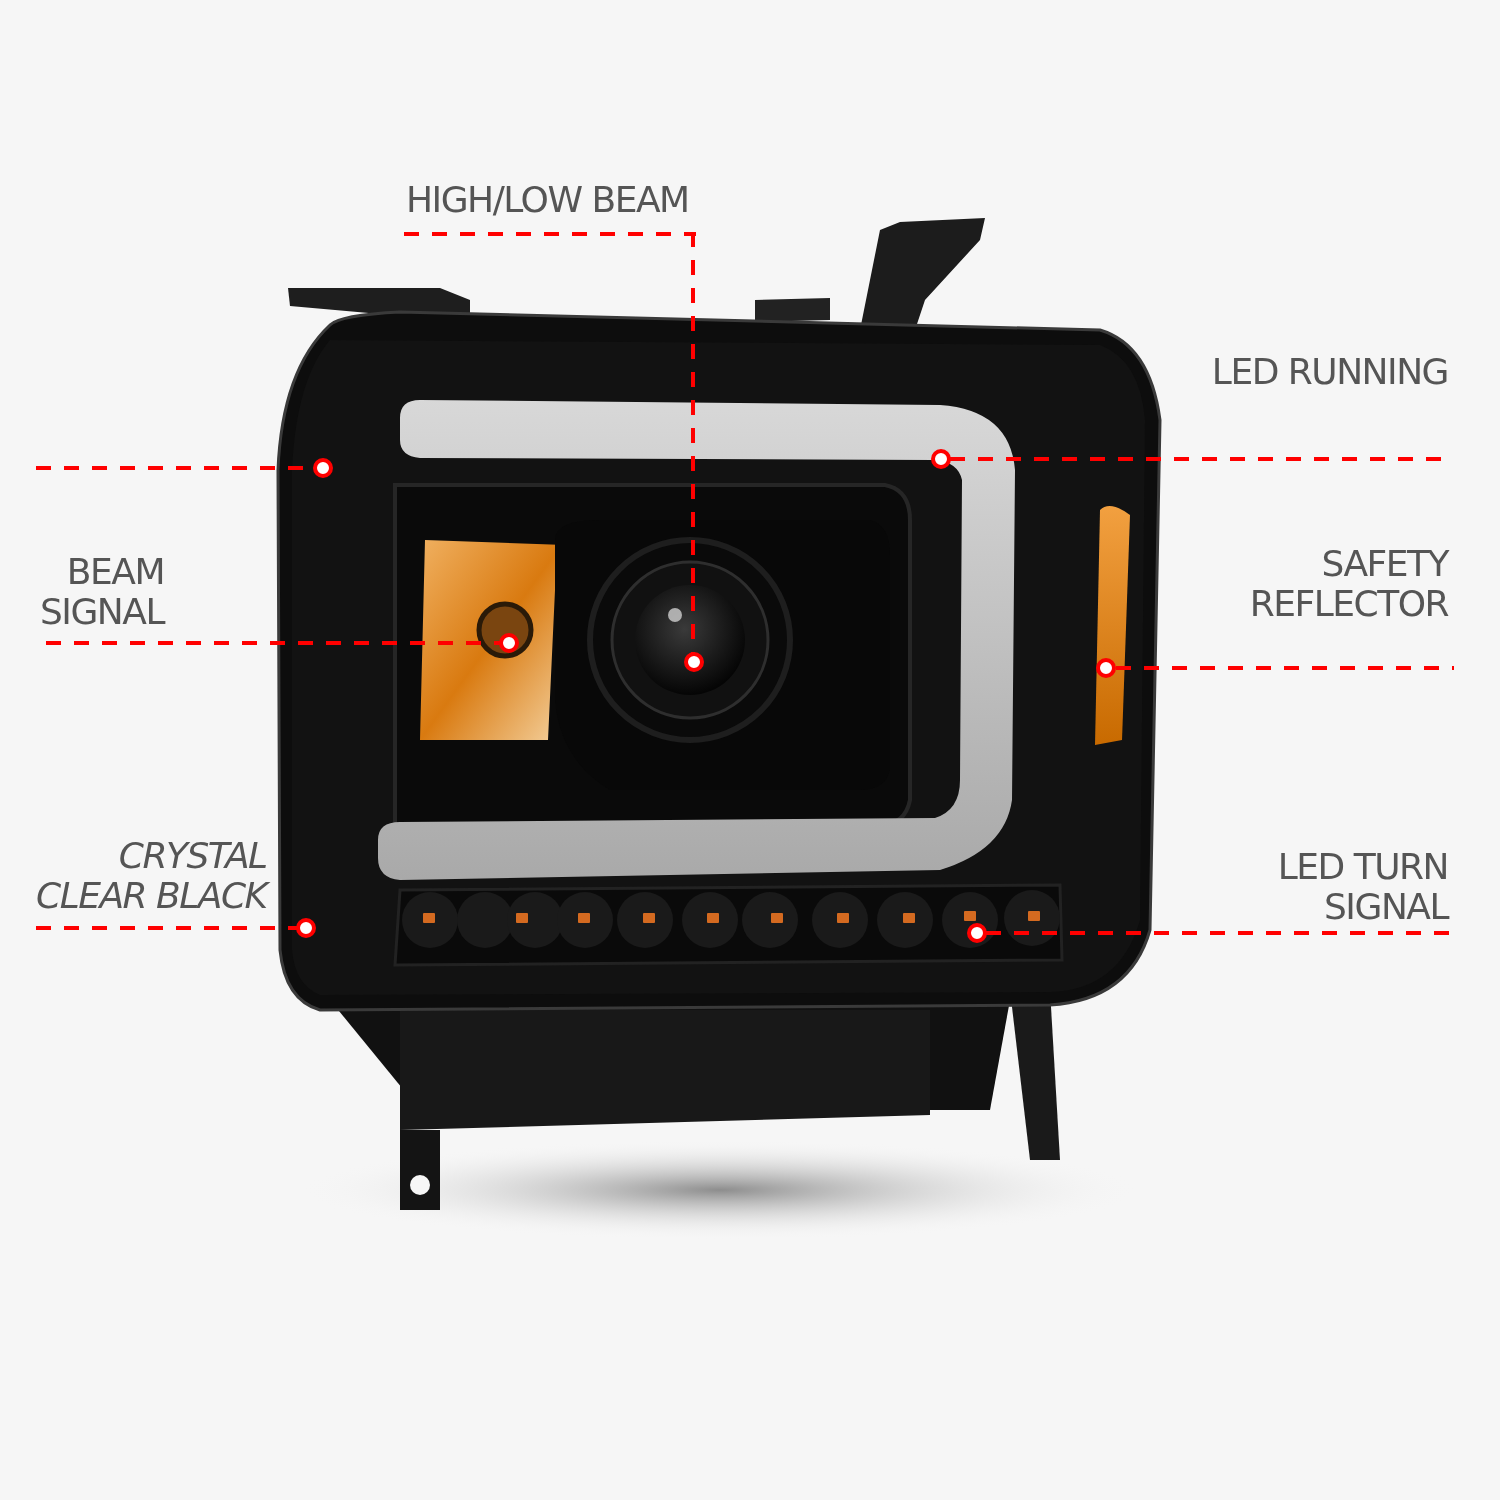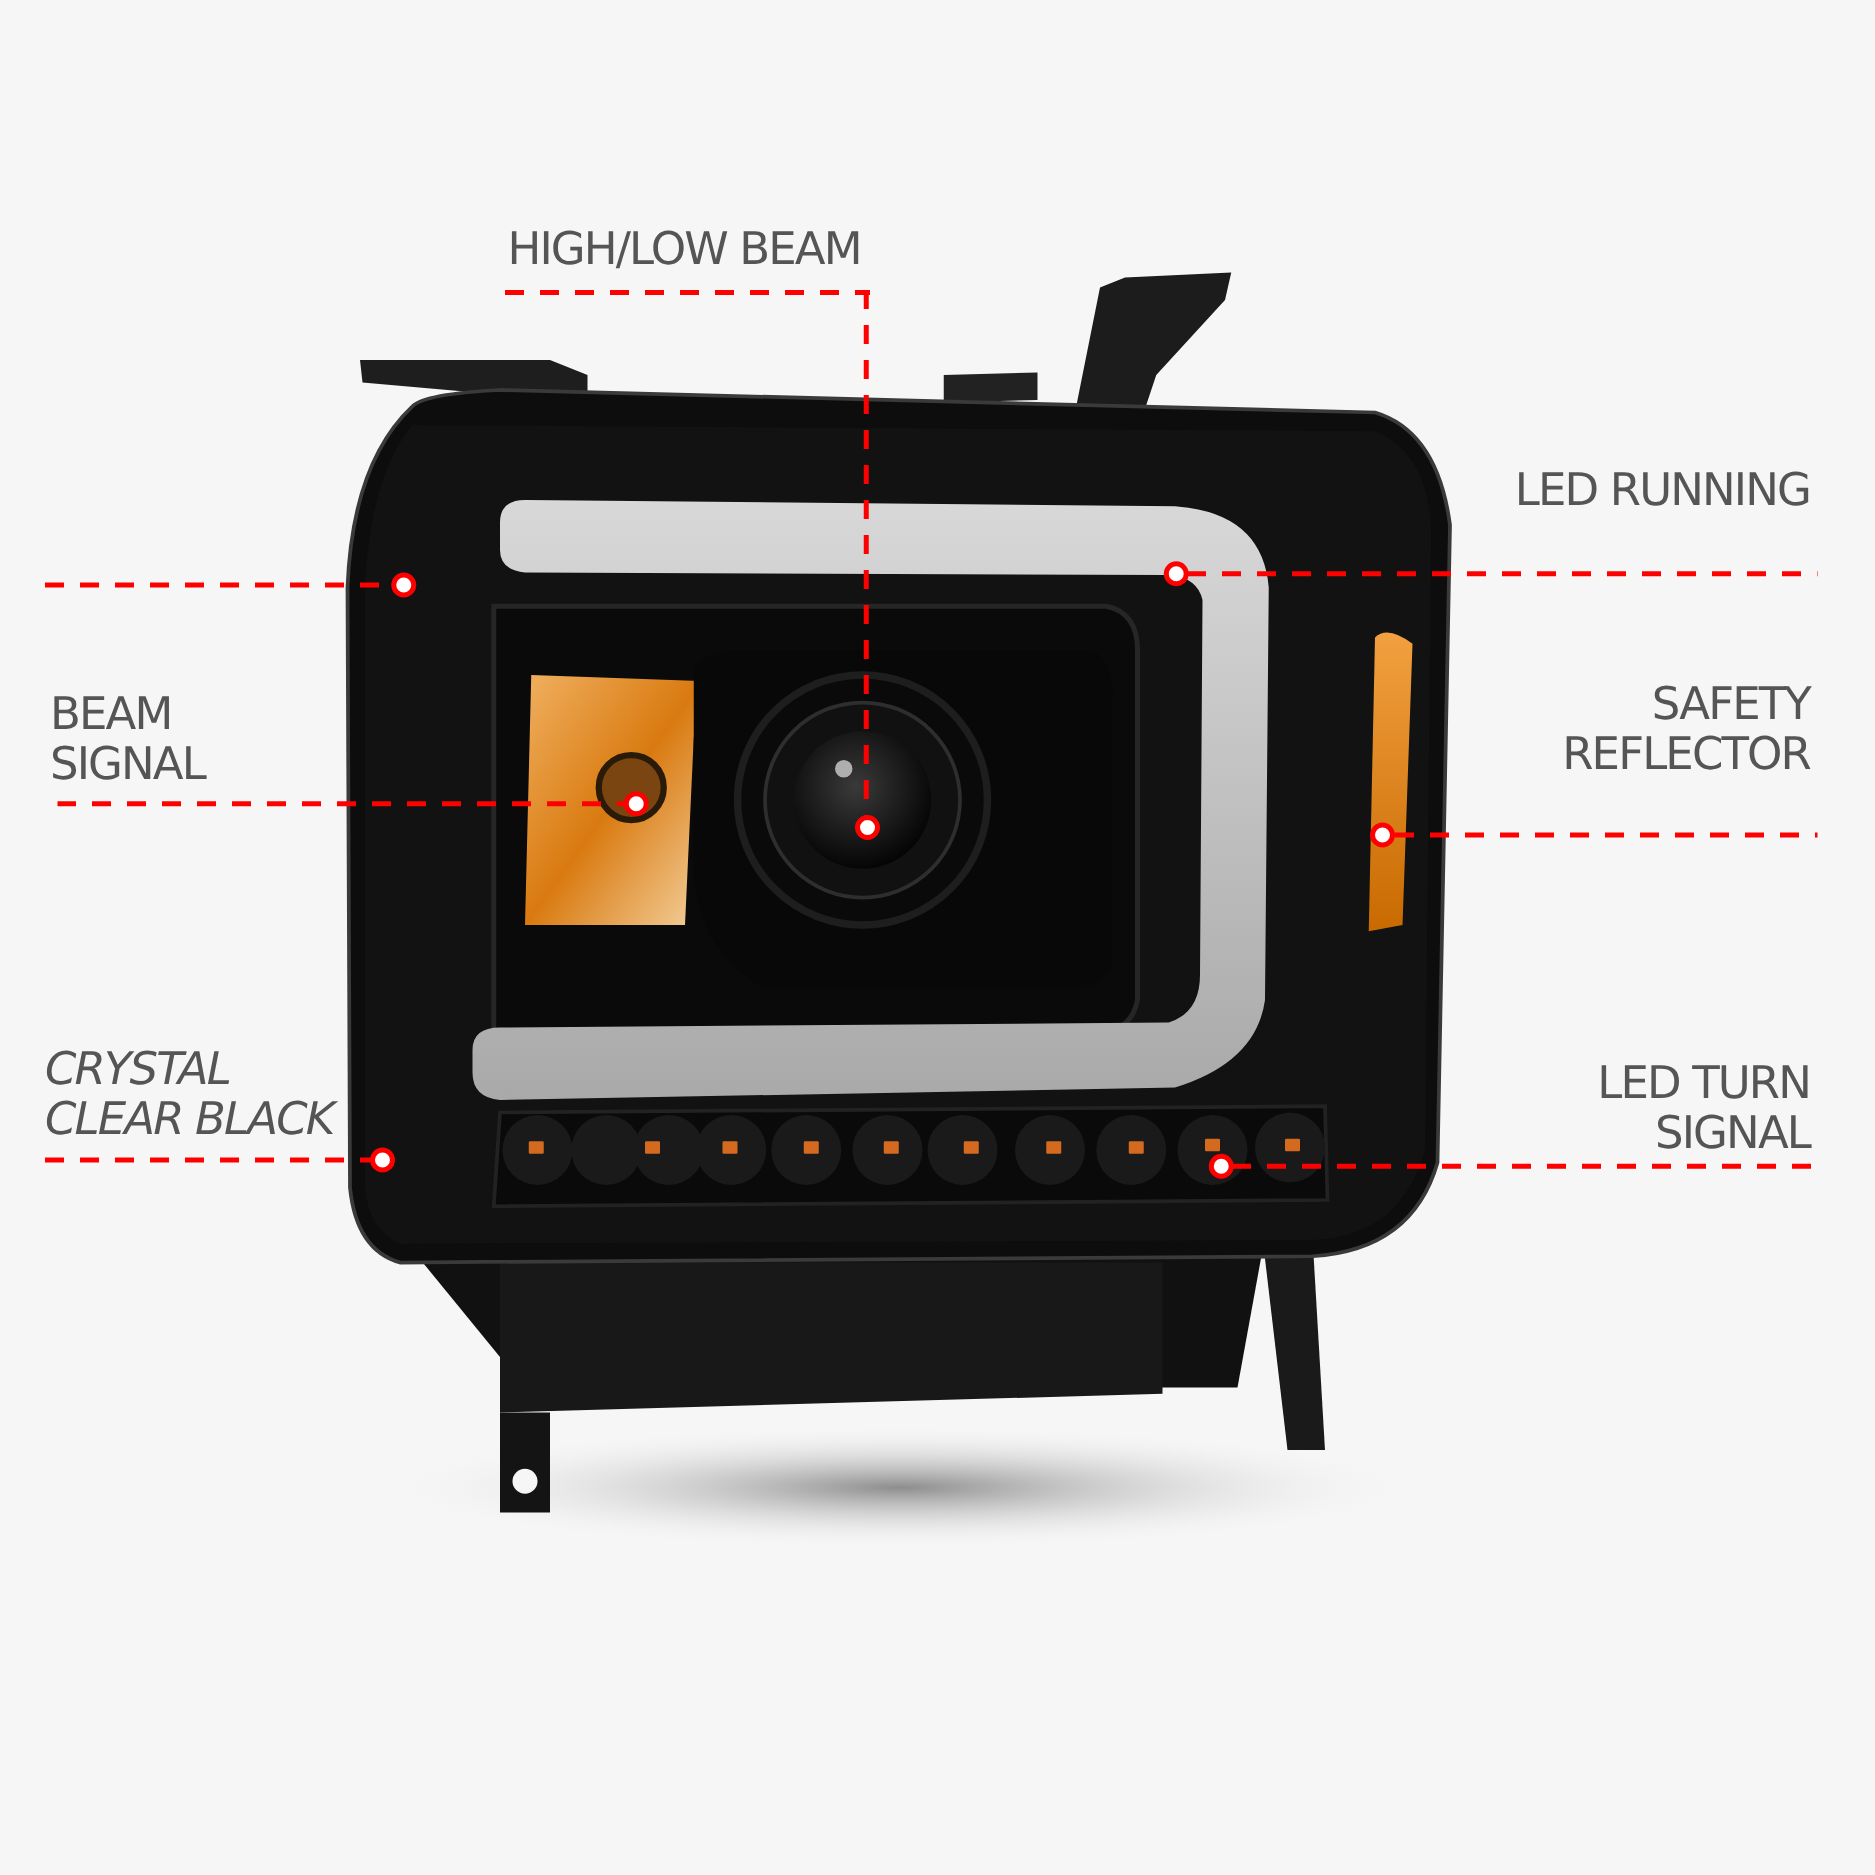--- a/index.html
+++ b/index.html
@@ -13,21 +13,21 @@
   .product { position: absolute; left: 0; top: 0; width: 1500px; height: 1500px; }
   .label {
     position: absolute;
     color: #555555;
     font-size: 36px;
     line-height: 40px;
     letter-spacing: -1.5px;
     font-weight: normal;
     white-space: nowrap;
   }
-  .label span { display: block; }
+  .label span { display: block; text-align: right; }
   .label.right { text-align: right; }
   .dash-h {
     position: absolute; height: 4px;
     background: repeating-linear-gradient(90deg, #ff0000 0 15px, transparent 15px 28px);
   }
   .dash-v {
     position: absolute; width: 4px;
     background: repeating-linear-gradient(180deg, #ff0000 0 15px, transparent 15px 28px);
   }
   .dot {
@@ -128,21 +128,21 @@
   <div class="label" style="left:406px; top:180px;">
     <span>HIGH/LOW BEAM</span>
   </div>
   <div class="dash-h" style="left:404px; top:232px; width:292px;"></div>
   <div class="dash-v" style="left:691px; top:232px; height:430px;"></div>
   <div class="dot" style="left:694px; top:662px;"></div>
 
   <div class="dash-h" style="left:36px; top:466px; width:280px;"></div>
   <div class="dot" style="left:323px; top:468px;"></div>
 
-  <div class="label right" style="right:52px; top:373px;margin-left:48px;">
+  <div class="label right" style="right:52px; top:352px;margin-left:48px;">
     <span>LED RUNNING</span>
   </div>
   <div class="dash-h" style="left:950px; top:457px; width:504px;"></div>
   <div class="dot" style="left:941px; top:459px;"></div>
 
   <div class="label" style="left:40px; top:552px;">
     <span>BEAM</span>
     <span>SIGNAL</span>
   </div>
   <div class="dash-h" style="left:46px; top:641px; width:454px;"></div>

